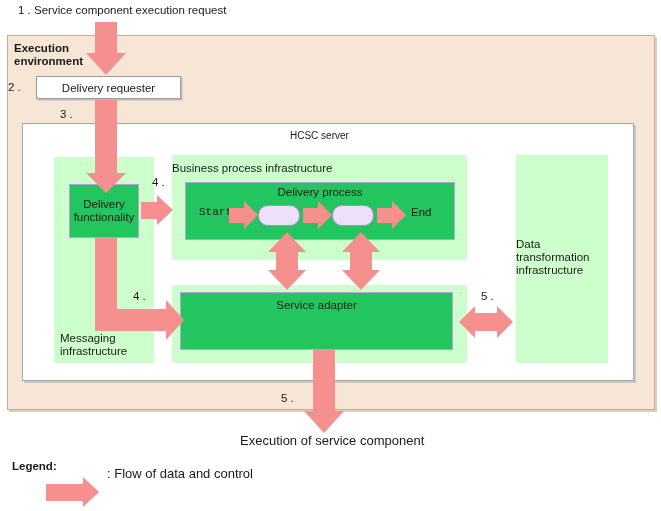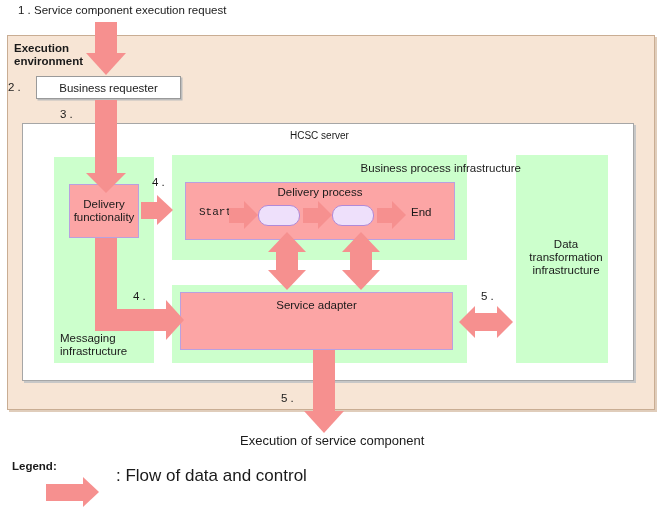--- a/index.html
+++ b/index.html
@@ -83,42 +83,41 @@
     line-height: 13px;
     font-size: 11.5px;
   }
   #bp-infrastructure {
     left: 172px; top: 155px;
     width: 295px; height: 105px;
   }
   #bp-infrastructure-label {
     left: 172px; top: 162px;
     width: 349px;
-    text-align: right;
+    text-align: left;
     font-size: 11.5px;
   }
   #adapter-green {
     left: 172px; top: 285px;
     width: 295px; height: 78px;
   }
   #data-transformation-infrastructure {
     left: 516px; top: 155px;
     width: 92px; height: 208px;
   }
   #data-transformation-label {
     left: 516px; top: 238px;
     width: 100px;
-    text-align: center;
     line-height: 13px;
     font-size: 11.5px;
   }
 
   
   .purple-box {
-    background: #fca5a5;
+    background: #22c55e;
     border: 1px solid #b9a0e0;
     box-sizing: border-box;
   }
   #delivery-functionality {
     left: 69px; top: 184px;
     width: 70px; height: 54px;
     display: flex; align-items: center; justify-content: center;
     text-align: center;
     line-height: 13px;
     font-size: 11.5px;
@@ -310,37 +309,36 @@
   }
   #legend-arrow-head {
     left: 83px; top: 477px;
     width: 0; height: 0;
     border-top: 15px solid transparent;
     border-bottom: 15px solid transparent;
     border-left: 16px solid #f6908f;
   }
   #legend-text {
     left: 107px; top: 466px;
-    font-size: 17px;
+    font-size: 13px;
     white-space: nowrap;
-    margin-left: 9px;
   }
 </style>
 </head>
 <body>
 
 <div class="abs" id="top-caption">1 . Service component execution request</div>
 
 <div class="abs" id="execution-environment"></div>
 <div class="abs" id="exec-env-label" style="white-space:pre-line;font-weight:bold;">Execution
 environment</div>
 
 <div class="abs step-num" id="label-2">2 .</div>
 <div class="abs" id="service-requester">
-  <span>Business requester</span>
+  <span>Delivery requester</span>
 </div>
 <div class="abs step-num" id="label-3">3 .</div>
 
 <div class="abs" id="hcsc-server"></div>
 <div class="abs" id="hcsc-server-label">HCSC server</div>
 
 <div class="abs green-block" id="messaging-infrastructure"></div>
 <div class="abs green-block" id="bp-infrastructure"></div>
 <div class="abs green-block" id="adapter-green"></div>
 <div class="abs green-block" id="data-transformation-infrastructure"></div>

